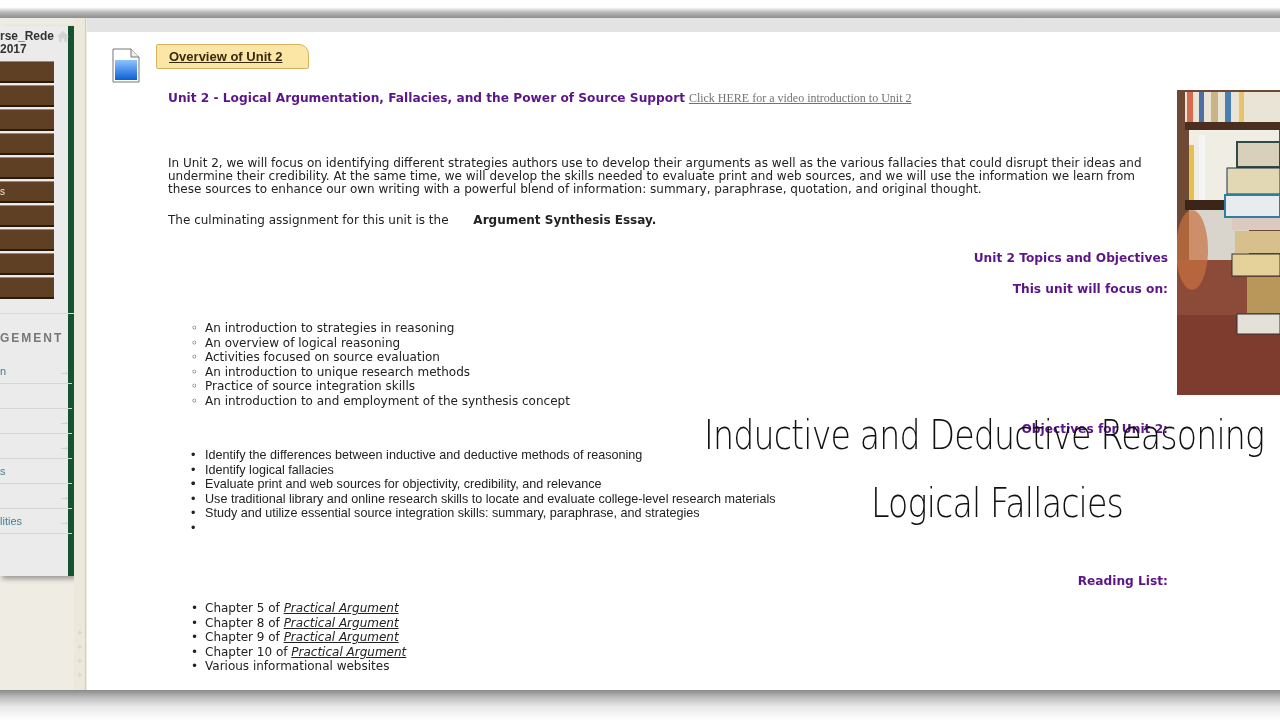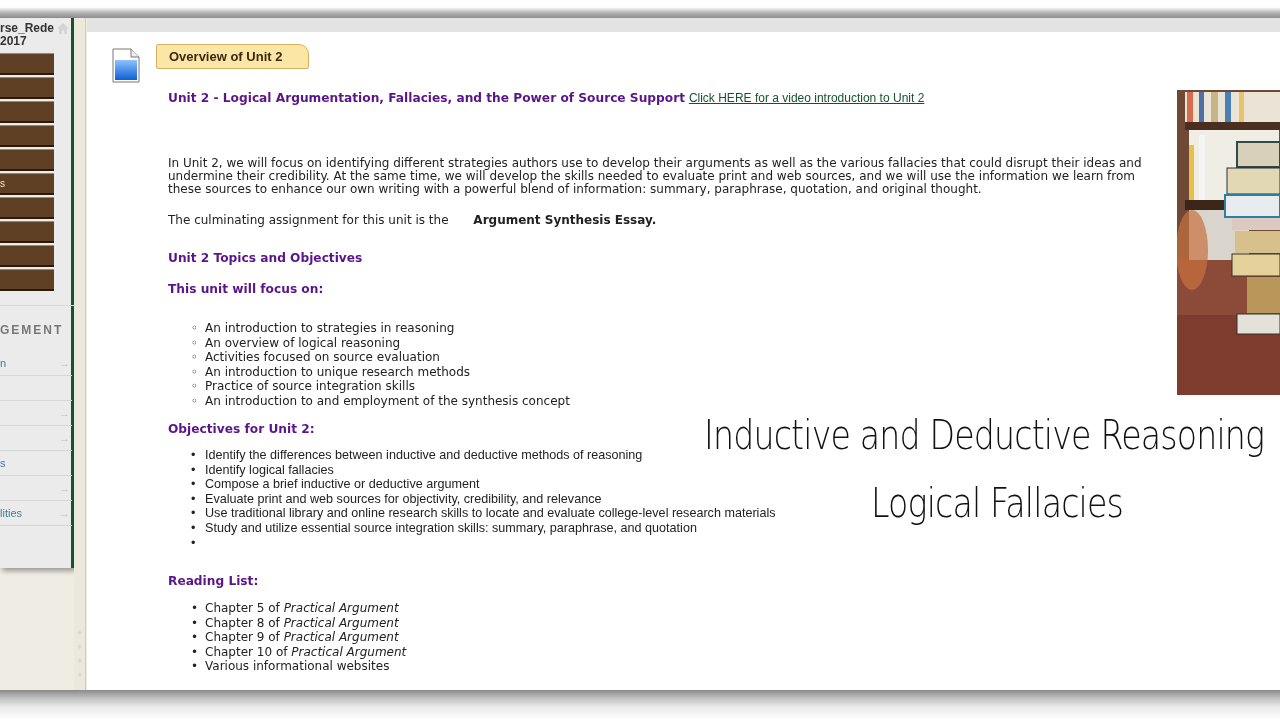--- a/index.html
+++ b/index.html
@@ -6,22 +6,22 @@
   html, body { width: 1280px; height: 720px; overflow: hidden; background: #ffffff; font-family: "DejaVu Sans", sans-serif; }
 
   .frame-top { position: absolute; left: 0; top: 0; width: 1280px; height: 18px;
     background: linear-gradient(#ffffff 0%, #ffffff 40%, #b5b5b5 70%, #8e8e8e 100%); }
   .frame-bottom { position: absolute; left: 0; top: 690px; width: 1280px; height: 30px;
     background: linear-gradient(#8a8a8a 0%, #bdbdbd 25%, #e8e8e8 55%, #ffffff 100%); }
 
   .stage { position: absolute; left: 0; top: 18px; width: 1280px; height: 672px; background: #efece3; }
 
   
-  .course-menu { position: absolute; left: 0; top: 0; width: 74px; height: 550px;
-    background: #ebebeb; border-right: 3px solid #14532d; box-shadow: 2px 3px 5px rgba(0,0,0,0.35); }
+  .course-menu { position: absolute; left: 0; top: 8px; width: 74px; height: 550px;
+    background: #ebebeb; border-right: 6px solid #14532d; box-shadow: 2px 3px 5px rgba(0,0,0,0.35); }
   .course-title { position: absolute; left: 0; top: 4px; width: 56px; font-family: "Liberation Sans", sans-serif;
     font-size: 12px; font-weight: bold; color: #333; line-height: 13px; white-space: nowrap; overflow: hidden; direction: rtl; text-align: left; }
   .home-icon { position: absolute; left: 57px; top: 5px; width: 12px; height: 11px; }
   .menu-buttons { position: absolute; left: 0; top: 35px; width: 54px; }
   .menu-btn { height: 22px; margin-bottom: 2px; background: #5f4025; border-top: 1px solid #9d8672;
     border-bottom: 2px solid #2c1a0b; color: #f2e6d6; font-family: "Liberation Sans", sans-serif; font-size: 10px;
     line-height: 20px; padding-left: 0; overflow: hidden; white-space: nowrap; }
   .menu-divider { position: absolute; left: 0; top: 287px; width: 74px; height: 1px; background: #d8d8d8; }
   .mgmt-label { position: absolute; left: 0; top: 305px; font-family: "Liberation Sans", sans-serif; font-size: 12px;
     font-weight: bold; letter-spacing: 2px; color: #777; white-space: nowrap; }
@@ -31,42 +31,42 @@
   .mgmt-item .arrow { position: absolute; right: 2px; top: 0; color: #bdbdbd; font-size: 11px; }
   .rail { position: absolute; left: 74px; top: 0; width: 12px; height: 672px; background: #ece8dc; border-right: 1px solid #d0ccc0; }
   .rail-dots { position: absolute; left: 2px; top: 608px; width: 14px; color: #ddd8cc; font-size: 9px; line-height: 14px; }
 
   
   .content { position: absolute; left: 87px; top: 0; width: 1193px; height: 672px; background: #ffffff; }
   .content-topbar { position: absolute; left: 0; top: 0; width: 1193px; height: 14px; background: #e3e3e3; }
   .doc-icon { position: absolute; left: 25px; top: 30px; width: 28px; height: 35px; }
   .item-tab { position: absolute; left: 69px; top: 26px; width: 153px; height: 25px; background: #fbe6a6;
     border: 1px solid #d6b25e; border-radius: 2px 10px 2px 2px; padding-left: 12px; font-family: "Liberation Sans", sans-serif;
-    font-size: 13px; font-weight: bold; color: #3a2a10; line-height: 24px; }
+    font-size: 13px; font-weight: bold; color: #3a2a10; line-height: 24px; text-decoration: underline; }
 
   .body-text { position: absolute; left: 81px; width: 1000px; font-family: "DejaVu Sans", sans-serif; font-size: 12.2px; color: #222; }
-  .purple-h { color: #5a1588; font-weight: bold; font-size: 12.2px; }
+  .purple-h { color: #5a1588; font-weight: bold; font-size: 12.2px; text-align: right; }
   .title-line { top: 73px; white-space: nowrap; }
-  .video-link { color: #14532d; text-decoration: underline; font-family: Liberation Sans, sans-serif; font-weight: normal; font-size: 12px; }
+  .video-link { color: #737373; text-decoration: underline; font-family: Liberation Serif, serif; font-weight: normal; font-size: 12px; }
   .script-line { top: 98px; left: 110px; font-family: "Liberation Sans", sans-serif; font-size: 12px; color: #222; white-space: nowrap; }
   .script-line .attach { text-decoration: underline; }
   .para { top: 139px; width: 1000px; line-height: 13px; font-size: 12px; }
   .culm { top: 195px; font-size: 12px; white-space: nowrap; }
   .culm b { font-weight: bold; margin-left: 21px; }
   .h-topics { top: 233px; }
   .h-focus { top: 264px; }
   .list { position: absolute; left: 118px; font-family: "DejaVu Sans", sans-serif; font-size: 12px; color: #222; line-height: 14.6px; }
   .list li { list-style: none; position: relative; padding-left: 0; white-space: nowrap; }
   .list li .bullet { position: absolute; left: -14px; top: 0; }
   .focus-list { top: 303px; }
   .h-obj { top: 404px; }
   .obj-list { top: 430px; font-family: "Liberation Sans", sans-serif; font-size: 12.6px; }
   .h-reading { top: 556px; }
   .read-list { top: 583px; }
-  .read-list i { font-style: italic; }
+  .read-list i { font-style: italic; text-decoration: underline; }
 
   .books-img { position: absolute; left: 1090px; top: 72px; width: 103px; height: 305px; overflow: hidden;
     background: linear-gradient(180deg, #6a4634 0%, #8b5b43 60%, #7b3e2f 100%); }
   .handwritten { position: absolute; font-family: "DejaVu Sans", sans-serif; font-weight: 200; color: #111; white-space: nowrap;
     letter-spacing: -1px; transform-origin: left top; }
   .hw1 { left: 617px; top: 394px; font-size: 40px; transform: scaleX(0.83); }
   .hw2 { left: 784px; top: 462px; font-size: 40px; transform: scaleX(0.83); }
 </style>
 </head>
 <body>
@@ -173,24 +173,24 @@
       <li><span class="bullet">◦</span><span>An introduction to unique research methods</span></li>
       <li><span class="bullet">◦</span><span>Practice of source integration skills</span></li>
       <li><span class="bullet">◦</span><span>An introduction to and employment of the synthesis concept</span></li>
     </ul>
 
     <div class="body-text purple-h h-obj">Objectives for Unit 2:</div>
 
     <ul class="list obj-list">
       <li><span class="bullet">•</span><span>Identify the differences between inductive and deductive methods of reasoning</span></li>
       <li><span class="bullet">•</span><span>Identify logical fallacies</span></li>
-      <li><span class="bullet">•</span><span>Compose a brief inductive or deductive argument</span></li>
+      <li><span class="bullet">•</span></li>
       <li><span class="bullet">•</span><span>Evaluate print and web sources for objectivity, credibility, and relevance</span></li>
       <li><span class="bullet">•</span><span>Use traditional library and online research skills to locate and evaluate college-level research materials</span></li>
-      <li><span class="bullet">•</span><span>Study and utilize essential source integration skills: summary, paraphrase, and quotation</span></li>
+      <li><span class="bullet">•</span><span>Study and utilize essential source integration skills: summary, paraphrase, and strategies</span></li>
       <li><span class="bullet">•</span></li>
     </ul>
 
     <div class="body-text purple-h h-reading">Reading List:</div>
 
     <ul class="list read-list">
       <li><span class="bullet">•</span><span>Chapter 5 of </span><i>Practical Argument</i></li>
       <li><span class="bullet">•</span><span>Chapter 8 of </span><i>Practical Argument</i></li>
       <li><span class="bullet">•</span><span>Chapter 9 of </span><i>Practical Argument</i></li>
       <li><span class="bullet">•</span><span>Chapter 10 of </span><i>Practical Argument</i></li>

